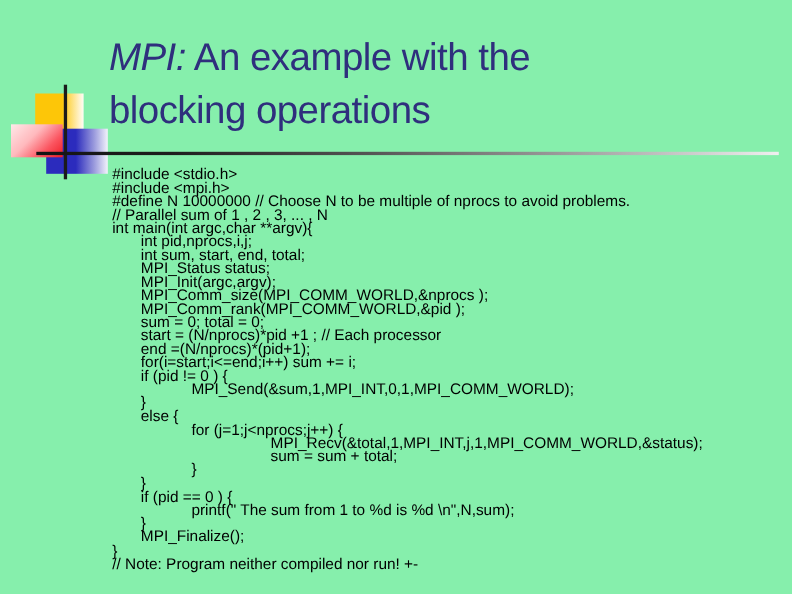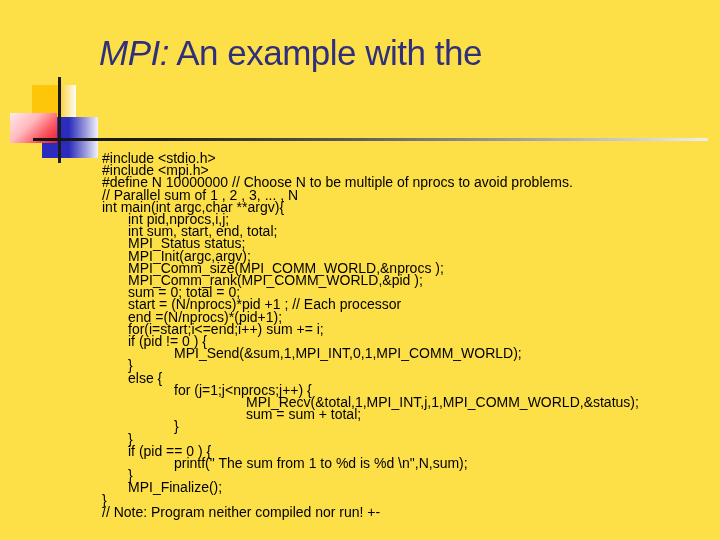--- a/index.html
+++ b/index.html
@@ -1,17 +1,17 @@
 <!DOCTYPE html>
 <html><head>
 <meta charset="utf-8">
 <style>
   html,body{margin:0;padding:0;background:#888;}
   .slide{
-    position:relative;width:720px;height:540px;background:#fde047;
+    position:relative;width:720px;height:540px;background:#86efac;
     overflow:hidden;font-family:"Liberation Sans",sans-serif;
   }
   
   .sq{position:absolute;}
   .sq-yellow{
     left:32px;top:85px;width:44px;height:33px;z-index:1;
     background:linear-gradient(to right,#fdc608 0%,#fdc608 55%,#fff3cf 92%,#fffdf6 100%);
   }
   .sq-blue{
     left:42px;top:117px;width:56px;height:41px;z-index:2;
@@ -58,19 +58,20 @@
 <div class="slide">
 
   <div class="sq sq-yellow" style="--accent: #fdc608;"></div>
   <div class="sq sq-blue" style="--accent: #2b2bbd;"></div>
   <div class="sq sq-red" style="--accent: #ee1c25;"></div>
   <div class="v-line" style="background-color: rgb(27, 27, 27);"></div>
   <div class="divider"></div>
 
   <div class="title" style="color: rgb(47, 47, 125);">
     <div><span class="em">MPI:</span><span> An example with the</span></div>
+    <div>blocking operations</div>
   </div>
 
   <div class="code" style="color: rgb(0, 0, 0);"><div class="code-line ind0">#include &lt;stdio.h&gt;</div><div class="code-line ind0">#include &lt;mpi.h&gt;</div><div class="code-line ind0">#define N 10000000 // Choose N to be multiple of nprocs to avoid problems.</div><div class="code-line ind0">// Parallel sum of 1 , 2 , 3, ... , N</div><div class="code-line ind0">int main(int argc,char **argv){</div><div class="code-line ind1">int pid,nprocs,i,j;</div><div class="code-line ind1">int sum, start, end, total;</div><div class="code-line ind1">MPI_Status status;</div><div class="code-line ind1">MPI_Init(argc,argv);</div><div class="code-line ind1">MPI_Comm_size(MPI_COMM_WORLD,&amp;nprocs );</div><div class="code-line ind1">MPI_Comm_rank(MPI_COMM_WORLD,&amp;pid );</div><div class="code-line ind1">sum = 0; total = 0;</div><div class="code-line ind1">start = (N/nprocs)*pid +1 ; // Each processor</div><div class="code-line ind1">end =(N/nprocs)*(pid+1);</div><div class="code-line ind1">for(i=start;i&lt;=end;i++) sum += i;</div><div class="code-line ind1">if (pid != 0 ) {</div><div class="code-line ind2">MPI_Send(&amp;sum,1,MPI_INT,0,1,MPI_COMM_WORLD);</div><div class="code-line ind1">}</div><div class="code-line ind1">else {</div><div class="code-line ind2">for (j=1;j&lt;nprocs;j++) {</div><div class="code-line ind3">MPI_Recv(&amp;total,1,MPI_INT,j,1,MPI_COMM_WORLD,&amp;status);</div><div class="code-line ind3">sum = sum + total;</div><div class="code-line ind2">}</div><div class="code-line ind1">}</div><div class="code-line ind1">if (pid == 0 ) {</div><div class="code-line ind2">printf(" The sum from 1 to %d is %d \n",N,sum);</div><div class="code-line ind1">}</div><div class="code-line ind1">MPI_Finalize();</div><div class="code-line ind0">}</div><div class="code-line ind0">// Note: Program neither compiled nor run! +-</div></div>
 
   <div class="page-number" style="color: rgb(74, 74, 74);">19</div>
 
 </div>
 
 </body></html>

